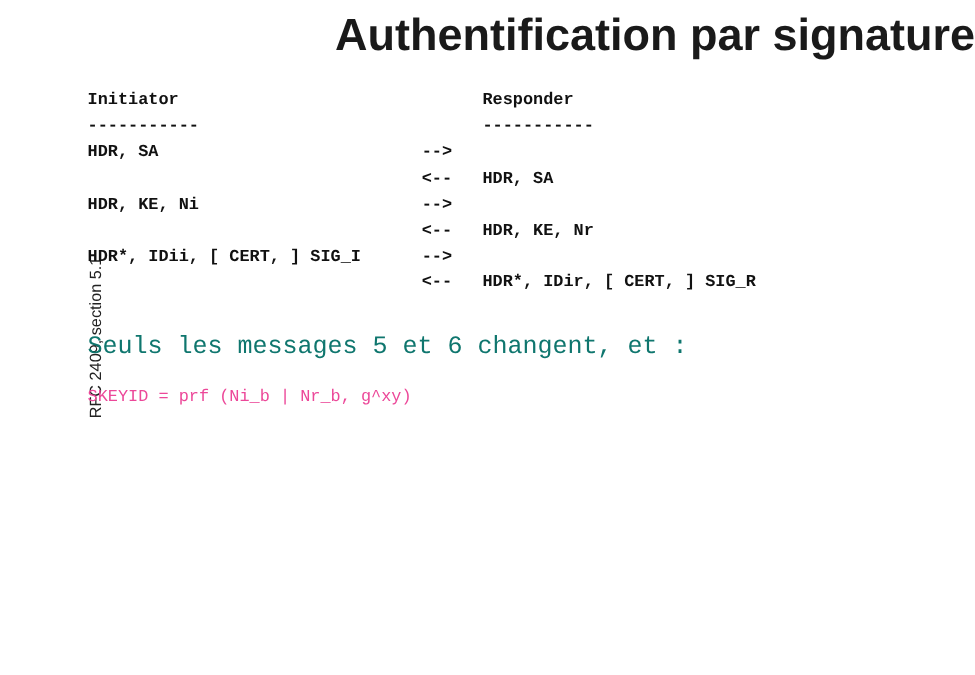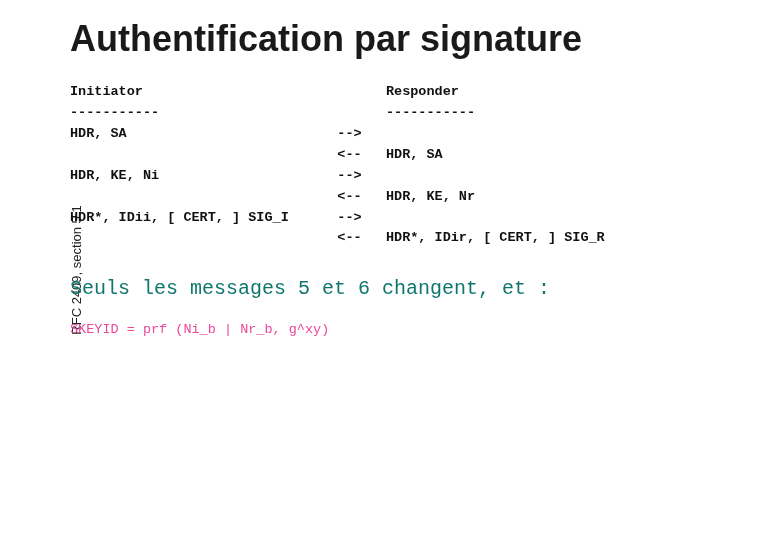--- a/index.html
+++ b/index.html
@@ -40,24 +40,25 @@
       left: 60px;
       top: 0;
       right: 0;
       bottom: 0;
     }
 
     .title {
       font-size: 36px;
       font-weight: bold;
       color: #1a1a1a;
-      padding-top: 18px;
+      padding-top: 7px;
       padding-left: 10px;
       margin-bottom: 22px;
       font-family: Arial, Helvetica, sans-serif;
+      text-align: right;
     }
 
     .protocol-table {
       padding-left: 10px;
       margin-bottom: 28px;
     }
 
     .protocol-table pre {
       font-family: "Courier New", Courier, monospace;
       font-size: 13.5px;

